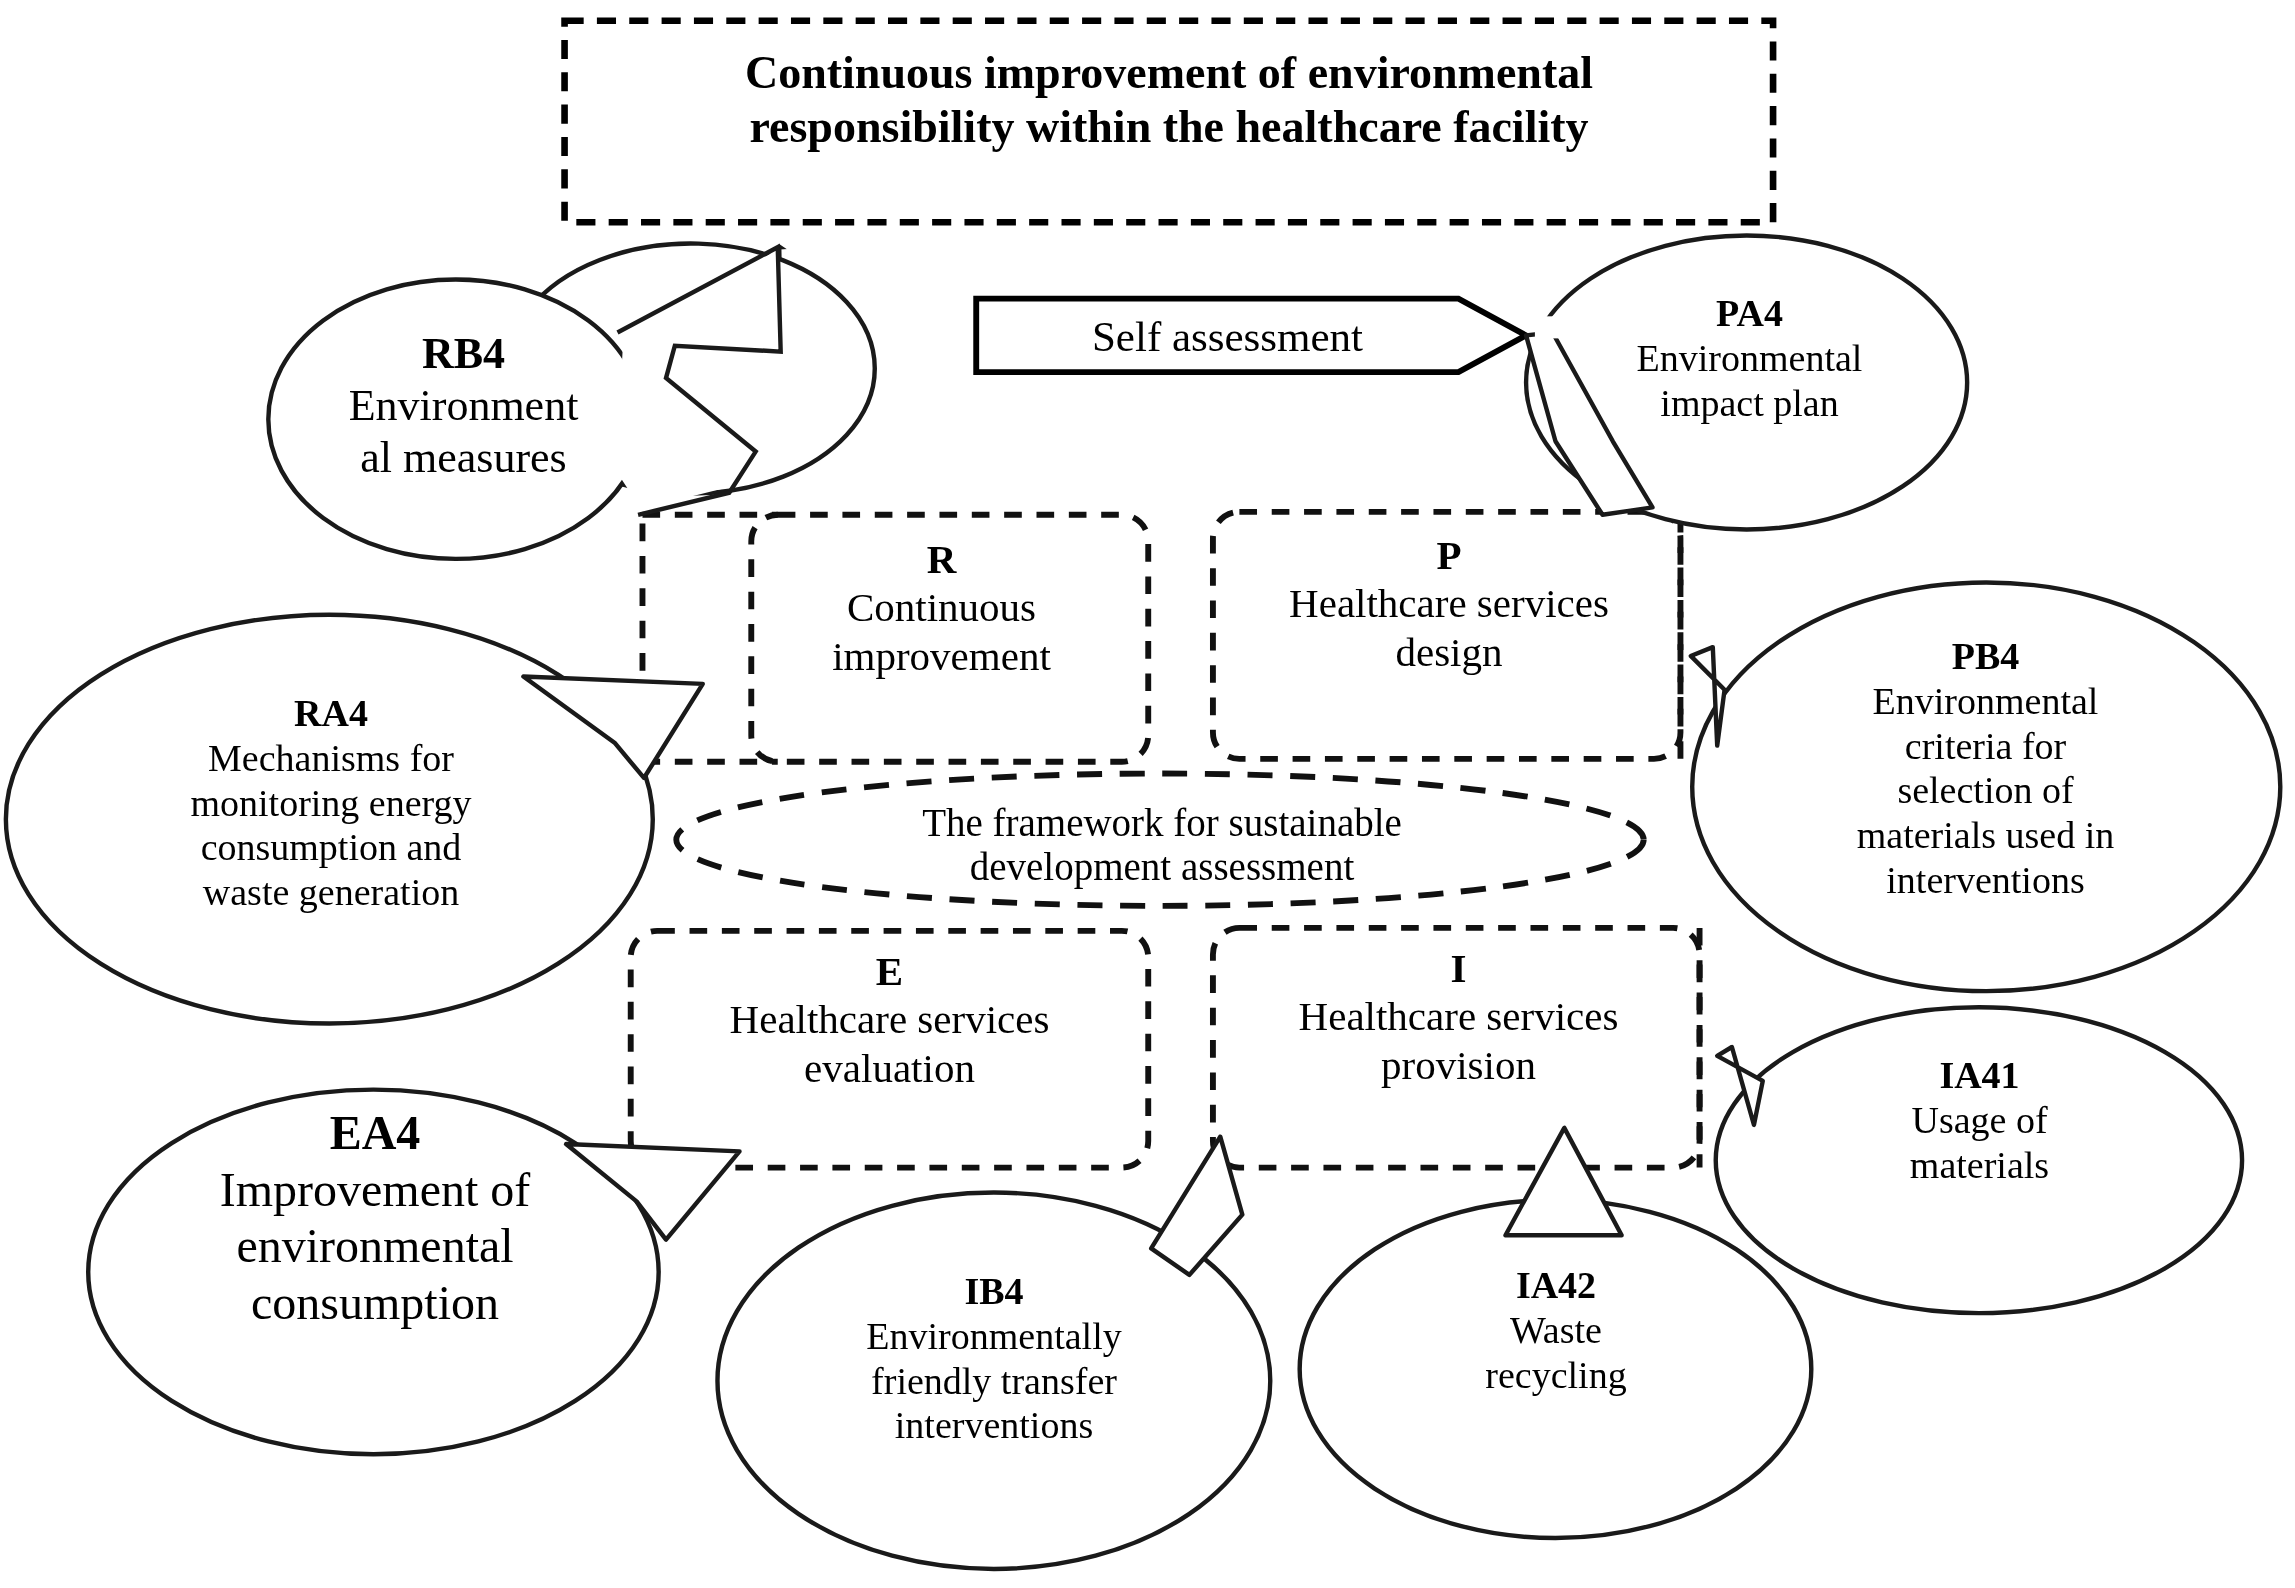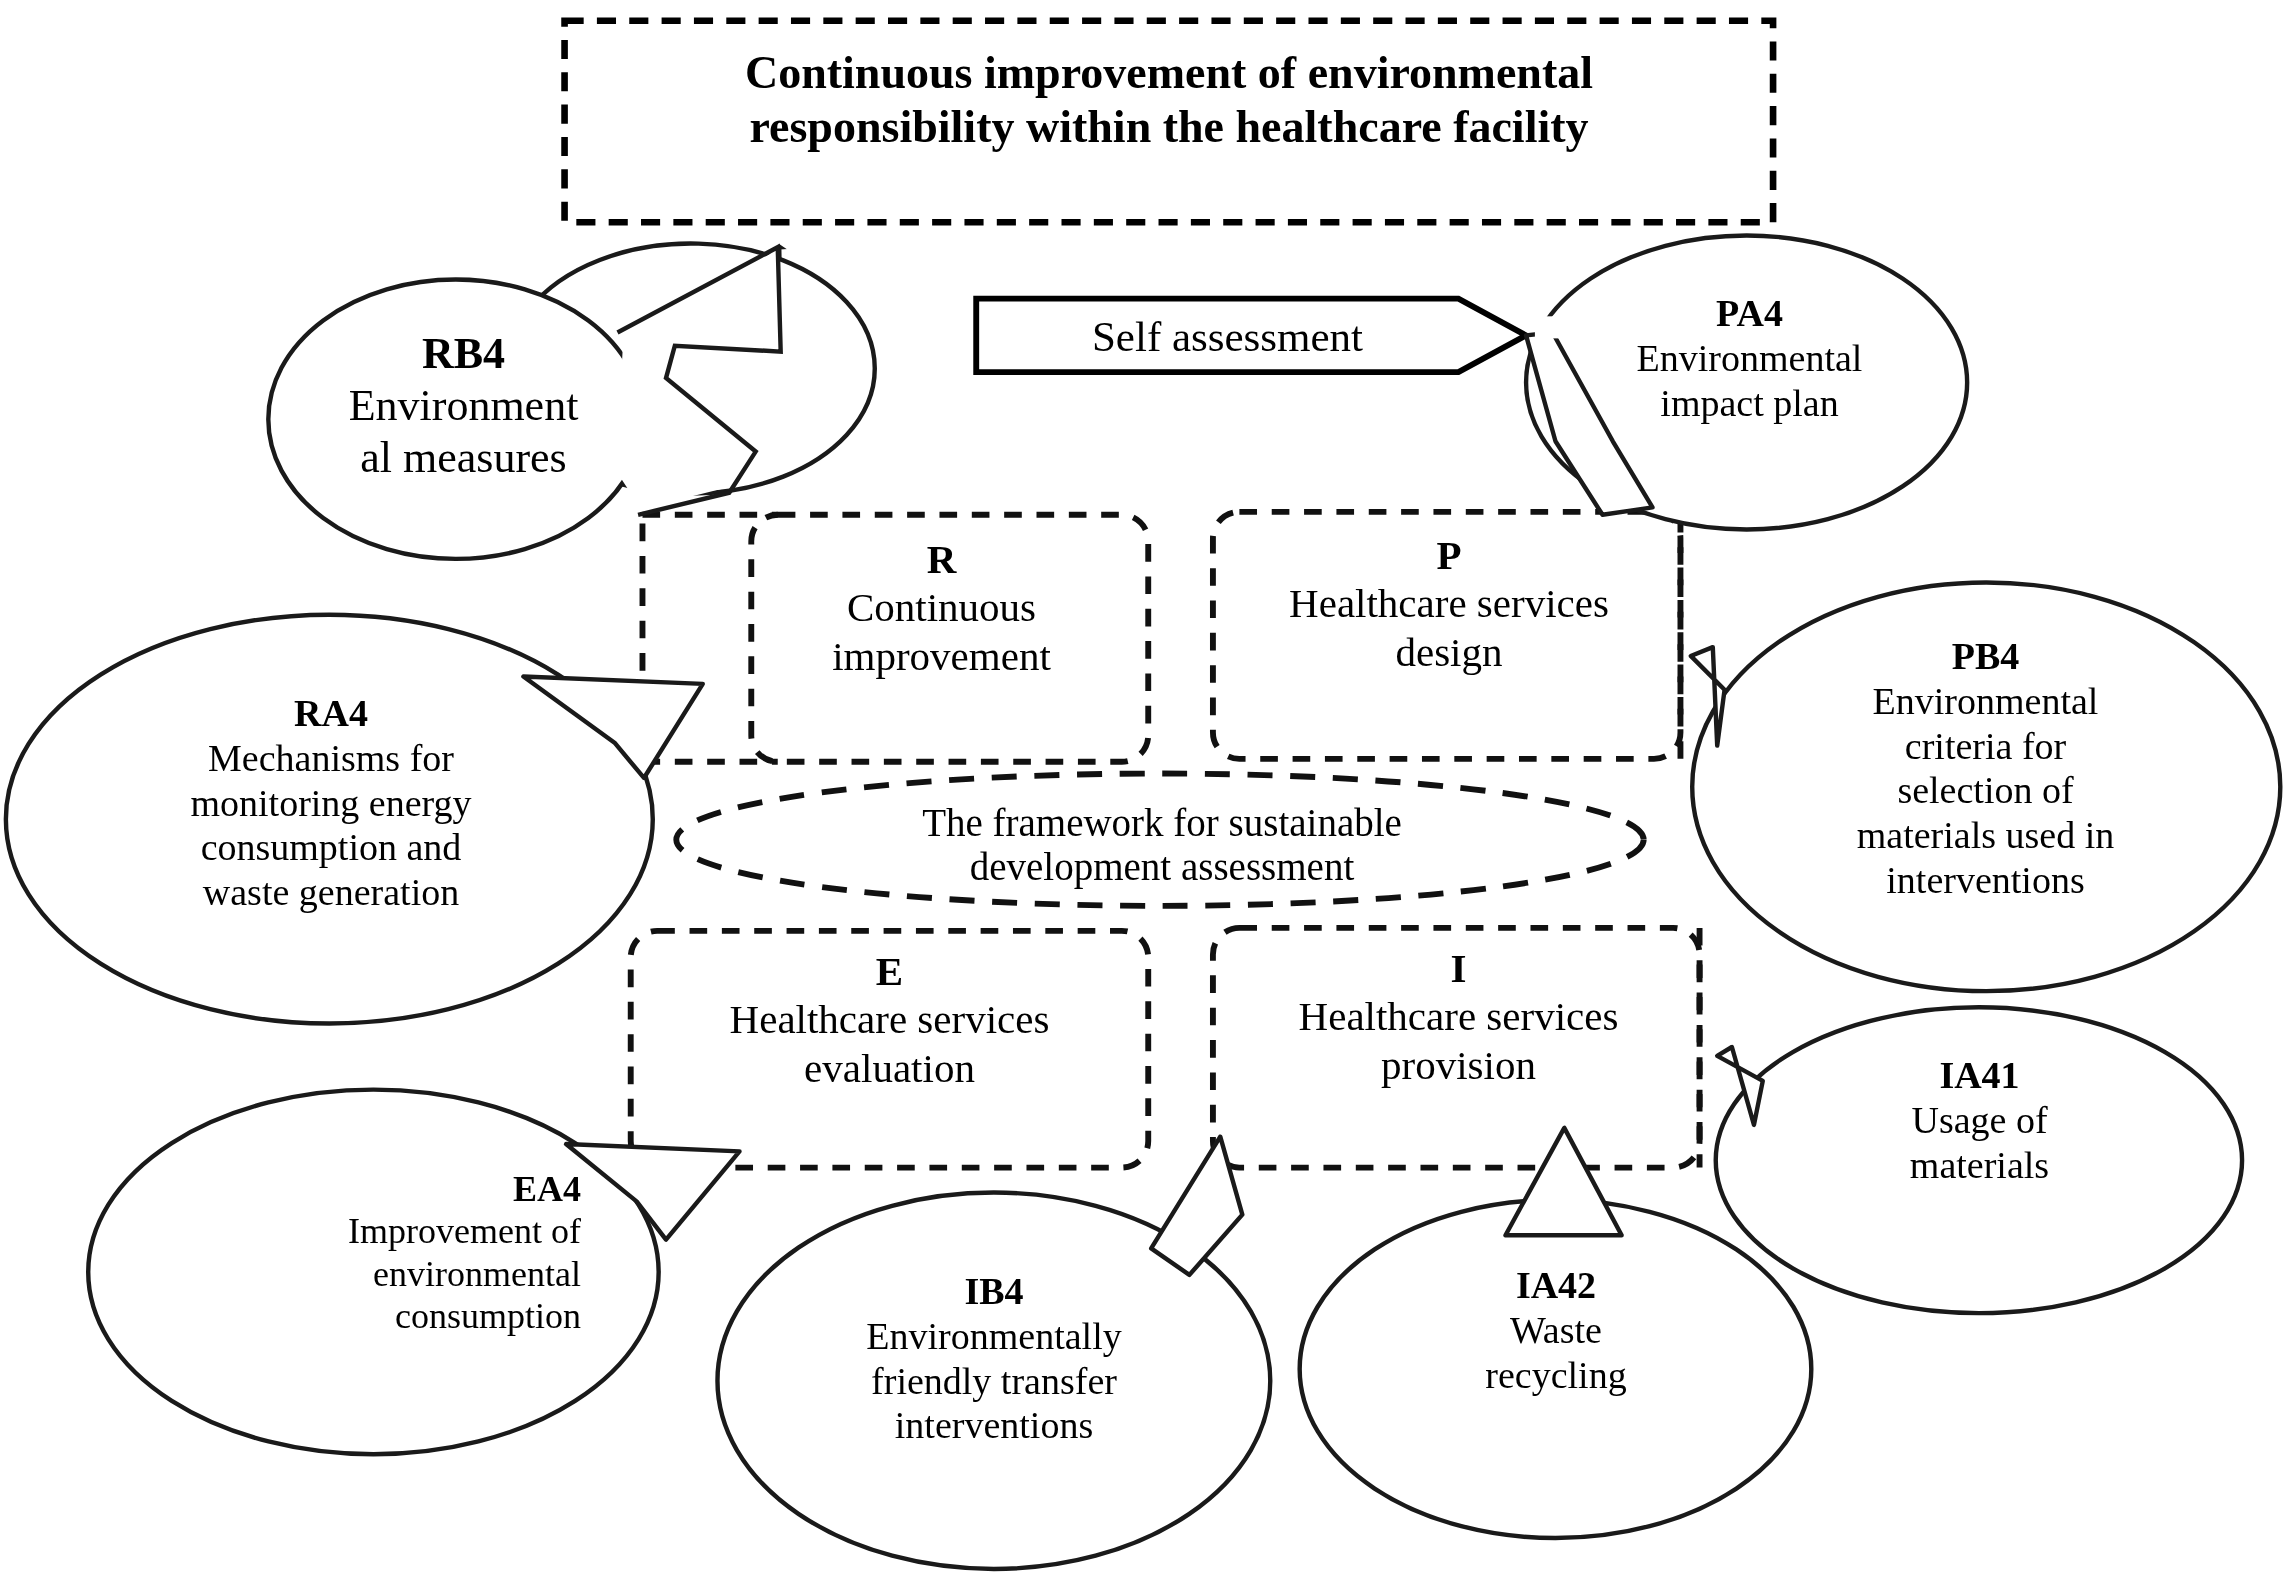--- a/index.html
+++ b/index.html
@@ -143,21 +143,21 @@
 
   <div class="lbl" style="left:1787px;top:634px;width:397px;font-size:38px;">
     <span class="code">PB4</span>
     <span class="desc">Environmental</span>
     <span class="desc">criteria for</span>
     <span class="desc">selection of</span>
     <span class="desc">materials used in</span>
     <span class="desc">interventions</span>
   </div>
 
-  <div class="lbl" style="left:169px;top:1168px;width:412px;font-size:36px;text-align:right;">
+  <div class="lbl" style="left:169px;top:1105px;width:412px;font-size:48px;">
     <span class="code">EA4</span>
     <span class="desc">Improvement of</span>
     <span class="desc">environmental</span>
     <span class="desc">consumption</span>
   </div>
 
   <div class="lbl" style="left:788px;top:1269px;width:412px;font-size:38px;">
     <span class="code">IB4</span>
     <span class="desc">Environmentally</span>
     <span class="desc">friendly transfer</span>

